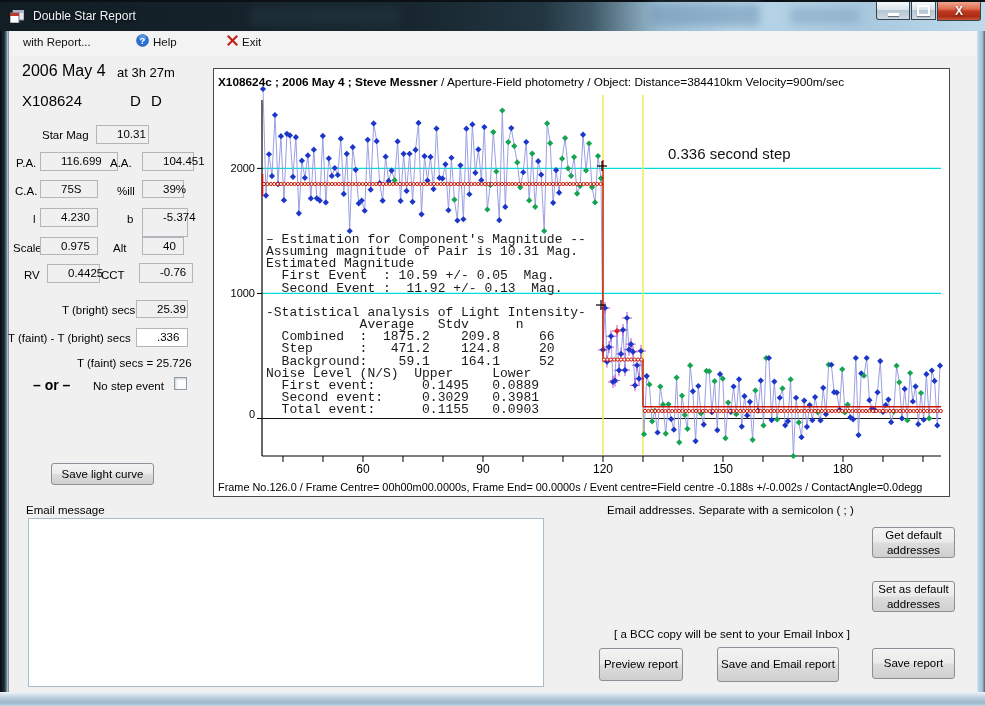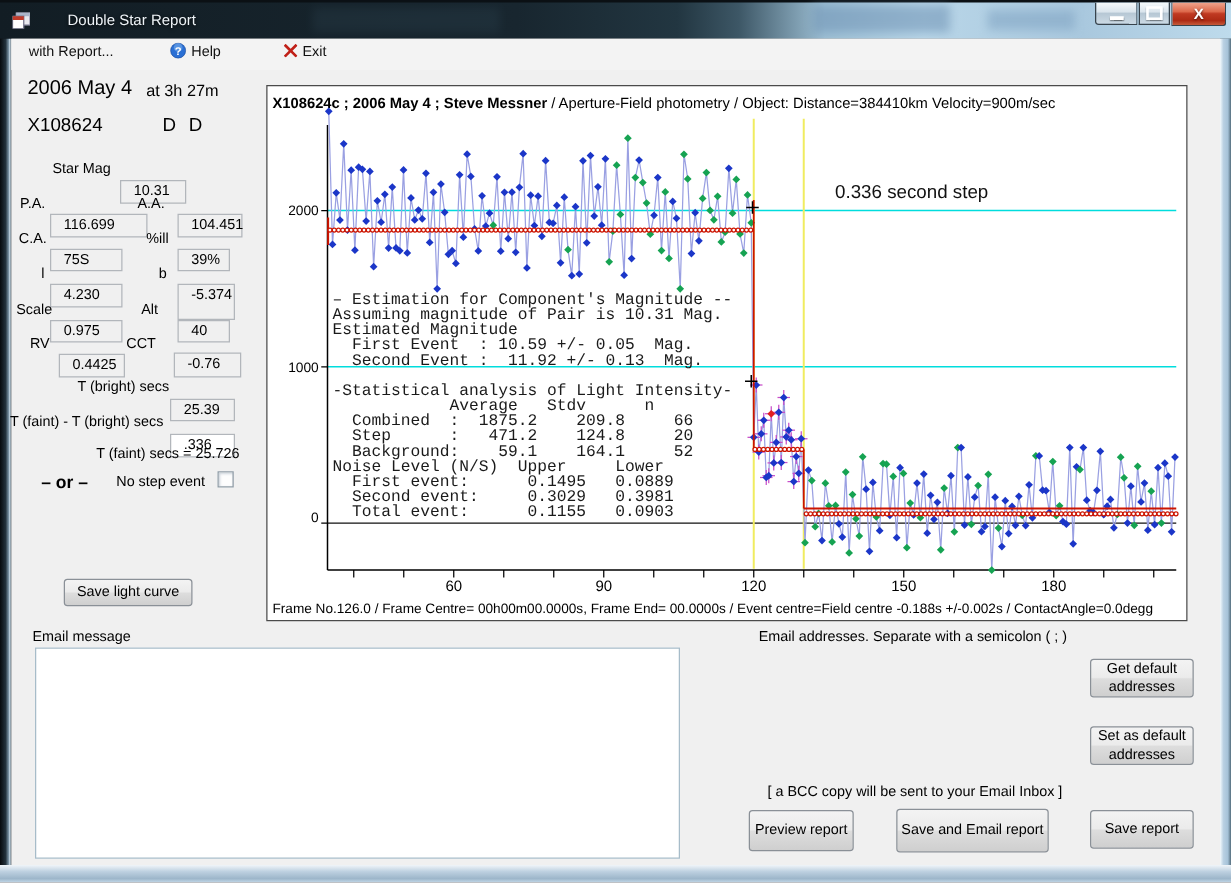--- a/index.html
+++ b/index.html
@@ -1,34 +1,34 @@
 <!DOCTYPE html>
 <html><head>
 <meta charset="utf-8">
 <style>
   html,body{margin:0;padding:0;}
   .screen{position:relative;width:985px;height:706px;background:#0d1318;overflow:hidden;font-family:"Liberation Sans",sans-serif;}
   .titlebar{position:absolute;left:0;top:0;width:985px;height:31px;
     background:linear-gradient(to right,#121d24 0%,#18262f 42%,#223641 55%,#3d5766 60%,#9dbfd4 67%,#b9d6e8 75%,#a9c8de 88%,#bedbec 100%);}
   .titlebar::before{content:"";position:absolute;left:0;top:0;width:100%;height:2px;background:#0b1014;}
   .tb-blob{position:absolute;filter:blur(4px);opacity:.55;}
-  .win-title{position:absolute;left:33px;top:9px;font-size:12px;color:#eef3f7;text-shadow:0 1px 3px rgba(0,0,0,.9);margin-left:21px;}
+  .win-title{position:absolute;left:33px;top:9px;font-size:12px;color:#eef3f7;text-shadow:0 1px 3px rgba(0,0,0,.9);}
   .app-icon{position:absolute;left:10px;top:10px;width:14px;height:13px;}
   .left-border{position:absolute;left:0;top:31px;width:9px;height:661px;background:linear-gradient(to right,#06090c,#23313b 50%,#7e97a8 78%,#d4e2ec 88%,#41525e);}
   .right-border2{position:absolute;left:976px;top:31px;width:9px;height:661px;background:linear-gradient(to right,#f4fafd,#bad1e3 30%,#a5c2d8 70%,#4d6675);}
   .bottom-border{position:absolute;left:0;top:692px;width:985px;height:14px;background:linear-gradient(#f0f5f9,#bdd0e0 38%,#9db6ca 78%,#c3d8e8);}
   .client{position:absolute;left:9px;top:31px;width:967px;height:661px;background:#f0f0f0;}
   .menubar{position:absolute;left:9px;top:31px;width:967px;height:25px;background:#f3f3f3;}
   .menu-item{position:absolute;font-size:11.5px;color:#111;white-space:nowrap;}
   .caption-btn{position:absolute;top:2px;height:18px;box-sizing:border-box;border:1px solid #38434c;border-top:none;display:flex;align-items:center;justify-content:center;}
   .cb-min{left:876px;width:34px;border-radius:0 0 0 3px;background:linear-gradient(#f6fafc,#d9e4ec 45%,#b6c7d4 50%,#ccdae4);}
   .cb-max{left:911px;width:25px;background:linear-gradient(#f6fafc,#d9e4ec 45%,#b6c7d4 50%,#ccdae4);}
   .cb-close{left:937px;width:44px;height:19px;border-radius:0 0 3px 0;background:linear-gradient(#f0a58e 0%,#dd6a4c 40%,#c03a22 50%,#ad2b14 80%,#c55a3a);}
   .lbl{position:absolute;font-size:11.5px;color:#000;white-space:nowrap;}
-  .box{position:absolute;background:#f0f0f0;border:1px solid #b2b6bb;font-size:11.5px;color:#000;padding:2px 0 0 10px;box-sizing:border-box;white-space:nowrap;margin-top:19px;}
+  .box{position:absolute;background:#f0f0f0;border:1px solid #b2b6bb;font-size:11.5px;color:#000;padding:2px 0 0 20px;box-sizing:border-box;white-space:nowrap;}
   .btn{position:absolute;background:linear-gradient(#f3f3f3,#ebebeb 48%,#dddddd 52%,#cfcfcf);border:1px solid #8a9097;border-radius:3px;font-size:11.5px;color:#000;display:flex;align-items:center;justify-content:center;text-align:center;box-sizing:border-box;line-height:1.3;}
   .chart-panel{position:absolute;left:213px;top:68px;width:737px;height:429px;background:#fff;border:1px solid #4a4a4a;box-sizing:border-box;}
   .chart-title{position:absolute;left:218px;top:75px;font-size:11.8px;color:#000;white-space:nowrap;}
   .step-label{position:absolute;left:668px;top:145px;font-size:15px;color:#111;}
   .stats{position:absolute;left:266px;top:234px;margin:0;font-family:"Liberation Mono",monospace;font-size:13px;line-height:12.15px;color:#1a1a1a;}
   .frame-text{position:absolute;left:218px;top:481px;font-size:10.9px;color:#000;white-space:nowrap;}
   textarea{position:absolute;border:1px solid #a7bcc9;background:#fff;font-family:"Liberation Sans",sans-serif;font-size:11.5px;resize:none;padding:2px 4px;box-sizing:border-box;outline:none;}
   .checkbox{position:absolute;left:174px;top:377px;width:13px;height:13px;background:#fdfdfd;border:1px solid #8e9ba5;box-sizing:border-box;box-shadow:inset 1px 1px 2px rgba(120,140,160,.4);}
 </style>
 </head>

